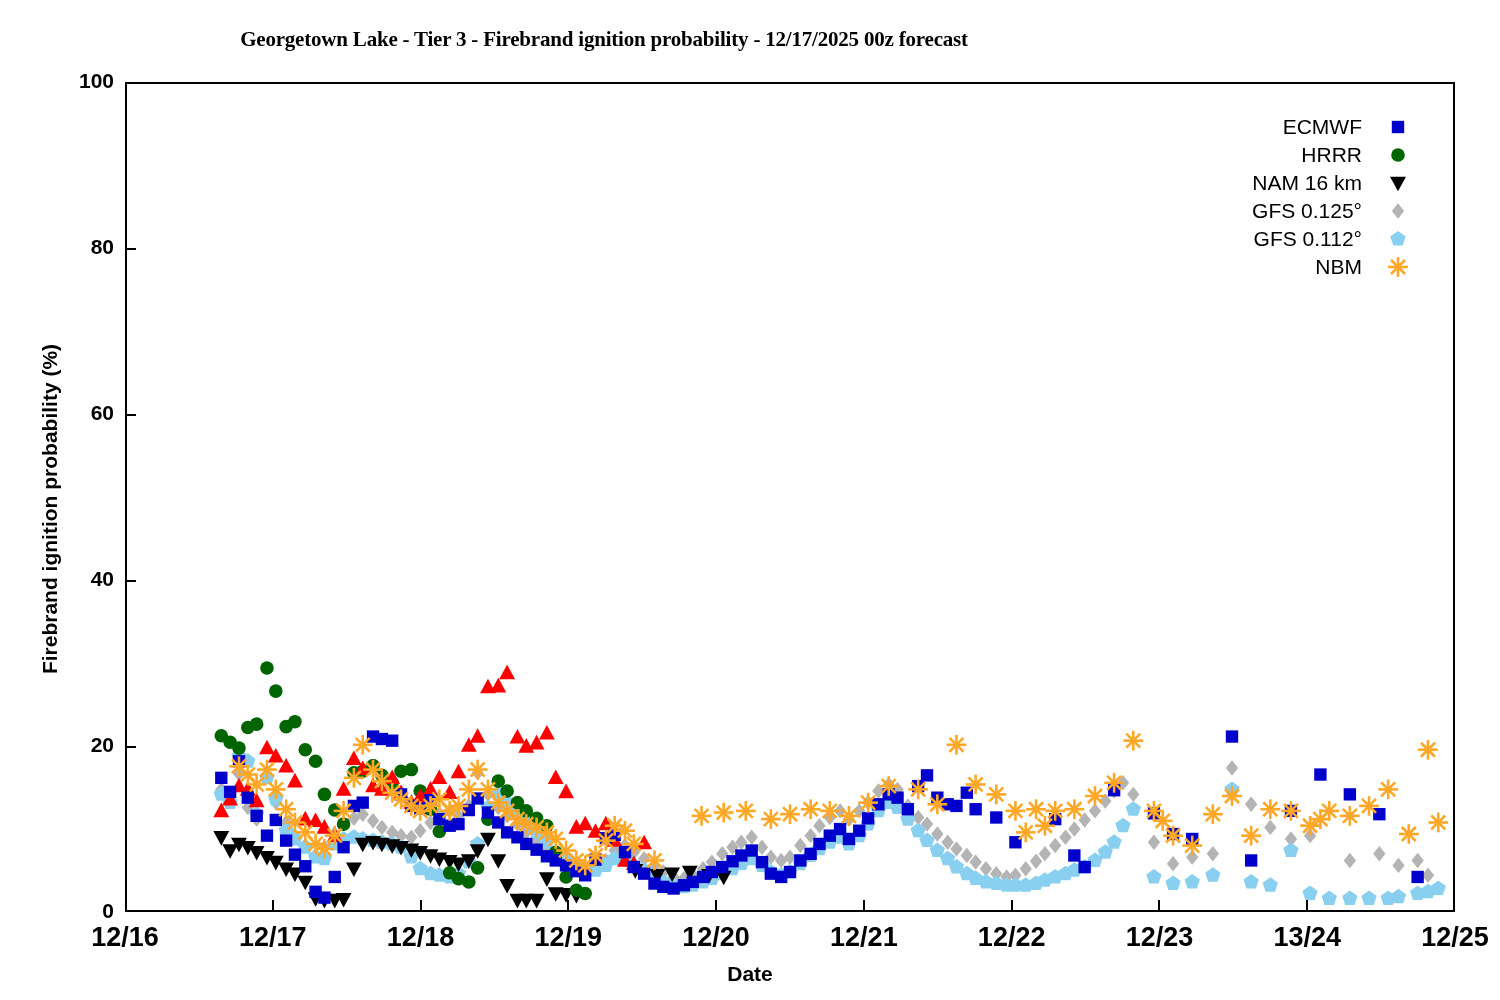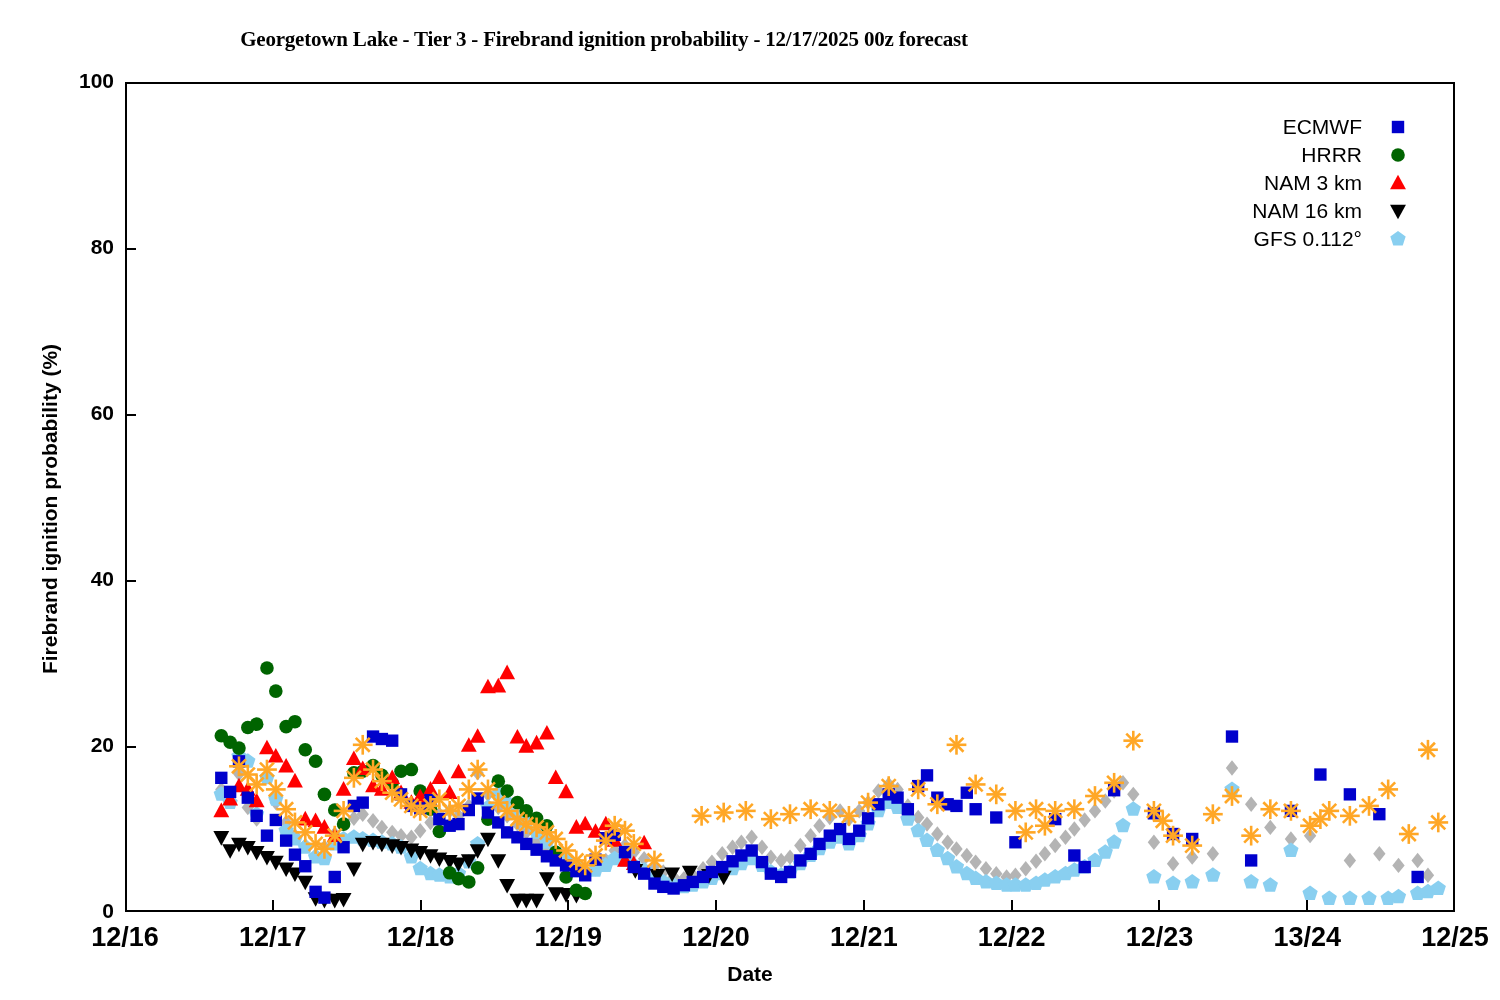--- a/index.html
+++ b/index.html
@@ -1980,43 +1980,56 @@
         <div class="legend-label">HRRR</div>
         <div class="legend-marker">
           <svg width="26" height="26" viewBox="0 0 26 26">
             <g>
               <circle cx="13" cy="13" r="6.820000000000001" fill="#006400"></circle>
             </g>
           </svg>
         </div>
       </div>
       <div class="legend-row">
-        <div class="legend-label">NAM 3 km</div>
+        <div class="legend-label">NAM 16 km</div>
         <div class="legend-marker">
           <svg width="26" height="26" viewBox="0 0 26 26">
             <g>
-              <polygon points="13,4.629999999999999 5.0485,19.2775 20.9515,19.2775" fill="#ff0000"></polygon>
+              <polygon points="13,21.37 5.0485,6.722499999999999 20.9515,6.722499999999999" fill="#000000"></polygon>
             </g>
           </svg>
         </div>
       </div>
       <div class="legend-row">
-        <div class="legend-label">NAM 16 km</div>
+        <div class="legend-label">GFS 0.125°</div>
         <div class="legend-marker">
           <svg width="26" height="26" viewBox="0 0 26 26">
             <g>
-              <polygon points="13,21.37 5.0485,6.722499999999999 20.9515,6.722499999999999" fill="#000000"></polygon>
+              <polygon points="13,5.25 19.2,13 13,20.75 6.8,13" fill="#b4b4b4"></polygon>
             </g>
           </svg>
         </div>
       </div>
       <div class="legend-row">
         <div class="legend-label">GFS 0.112°</div>
         <div class="legend-marker">
           <svg width="26" height="26" viewBox="0 0 26 26">
             <g>
               <polygon points="13.00,4.94 20.67,10.51 17.74,19.52 8.26,19.52 5.33,10.51" fill="#89cff0"></polygon>
             </g>
           </svg>
         </div>
       </div>
+      <div class="legend-row">
+        <div class="legend-label">NBM</div>
+        <div class="legend-marker">
+          <svg width="26" height="26" viewBox="0 0 26 26">
+            <g>
+              <line x1="3.0799999999999983" y1="13" x2="22.92" y2="13" stroke="#ffa726" stroke-width="2.604"></line>
+              <line x1="5.985500730629447" y1="5.985500730629448" x2="20.014499269370553" y2="20.014499269370553" stroke="#ffa726" stroke-width="2.604"></line>
+              <line x1="13" y1="3.0799999999999983" x2="13" y2="22.92" stroke="#ffa726" stroke-width="2.604"></line>
+              <line x1="20.014499269370553" y1="5.985500730629447" x2="5.985500730629448" y2="20.014499269370553" stroke="#ffa726" stroke-width="2.604"></line>
+            </g>
+          </svg>
+        </div>
+      </div>
     </div>
 </div>
 
 </body></html>

